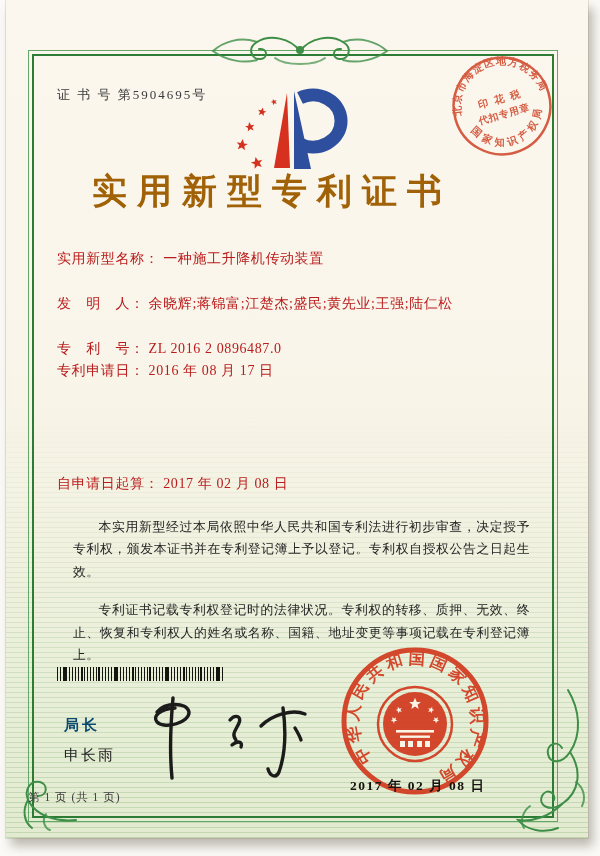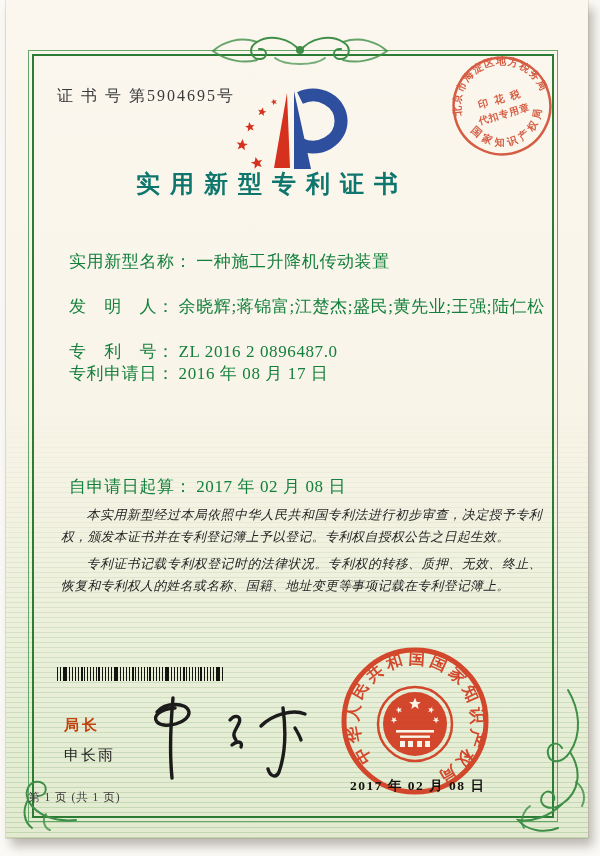--- a/index.html
+++ b/index.html
@@ -21,40 +21,40 @@
     mask-image:linear-gradient(to bottom,transparent 0,rgba(0,0,0,.65) 55%,#000 100%);
     pointer-events:none;
   }
   .frame-outer{
     position:absolute;left:28px;top:50px;width:528px;height:770px;
     border:1px solid #63a867;
   }
   .frame-inner{position:absolute;inset:3px;border:2px solid #2d7c36;}
   .abs{position:absolute;}
   .cert-no{
-    left:57px;top:86px;font-size:16px;color:#3a3a3a;letter-spacing:2px;
+    left:57px;top:86px;font-size:13px;color:#3a3a3a;letter-spacing:2px;
   }
   .title{
     left:28px;top:168px;width:488px;text-align:center;
-    font-size:24px;font-weight:700;color:#0f766e;letter-spacing:10px;
-  }
-  .row{left:57px;font-size:17px;color:#15803d;letter-spacing:.6px;white-space:nowrap;margin-left:12px;}
+    font-size:35px;font-weight:700;color:#a16207;letter-spacing:10px;
+  }
+  .row{left:57px;font-size:14px;color:#b91c1c;letter-spacing:.6px;white-space:nowrap;}
   .row .fvalue{margin-left:4px;}
   .body-text{
     left:57px;top:500px;width:489px;font-size:12.8px;line-height:22.4px;
     color:#242424;text-align:justify;letter-spacing:.4px;
   }
-  .body-text p{margin:4px;text-indent:2em;font-style:italic;}
+  .body-text p{margin:16px;text-indent:2em;}
   .barcode{
     left:57px;top:667px;width:168px;height:14px;
     background-image:
       repeating-linear-gradient(90deg,#15150f 0 1px,transparent 1px 3px),
       repeating-linear-gradient(90deg,transparent 0 7px,#15150f 7px 9px,transparent 9px 17px);
   }
-  .director-title{left:64px;top:716px;font-size:15px;color:#c2410c;letter-spacing:3px;
+  .director-title{left:64px;top:716px;font-size:15px;color:#0c4a6e;letter-spacing:3px;
     font-family:"Liberation Sans","DejaVu Sans",sans-serif;font-weight:600;}
   .director-name{left:64px;top:746px;font-size:15px;color:#222;letter-spacing:2px;
     font-family:"Liberation Sans","DejaVu Sans",sans-serif;font-weight:400;}
   .seal-date{
     left:350px;top:777px;font-size:13.5px;font-weight:700;color:#15120f;
     letter-spacing:1.5px;z-index:6;
   }
   .footer{
     left:28px;top:790px;width:528px;text-align:left;font-size:11.5px;color:#3c3c3c;
     letter-spacing:1px;

